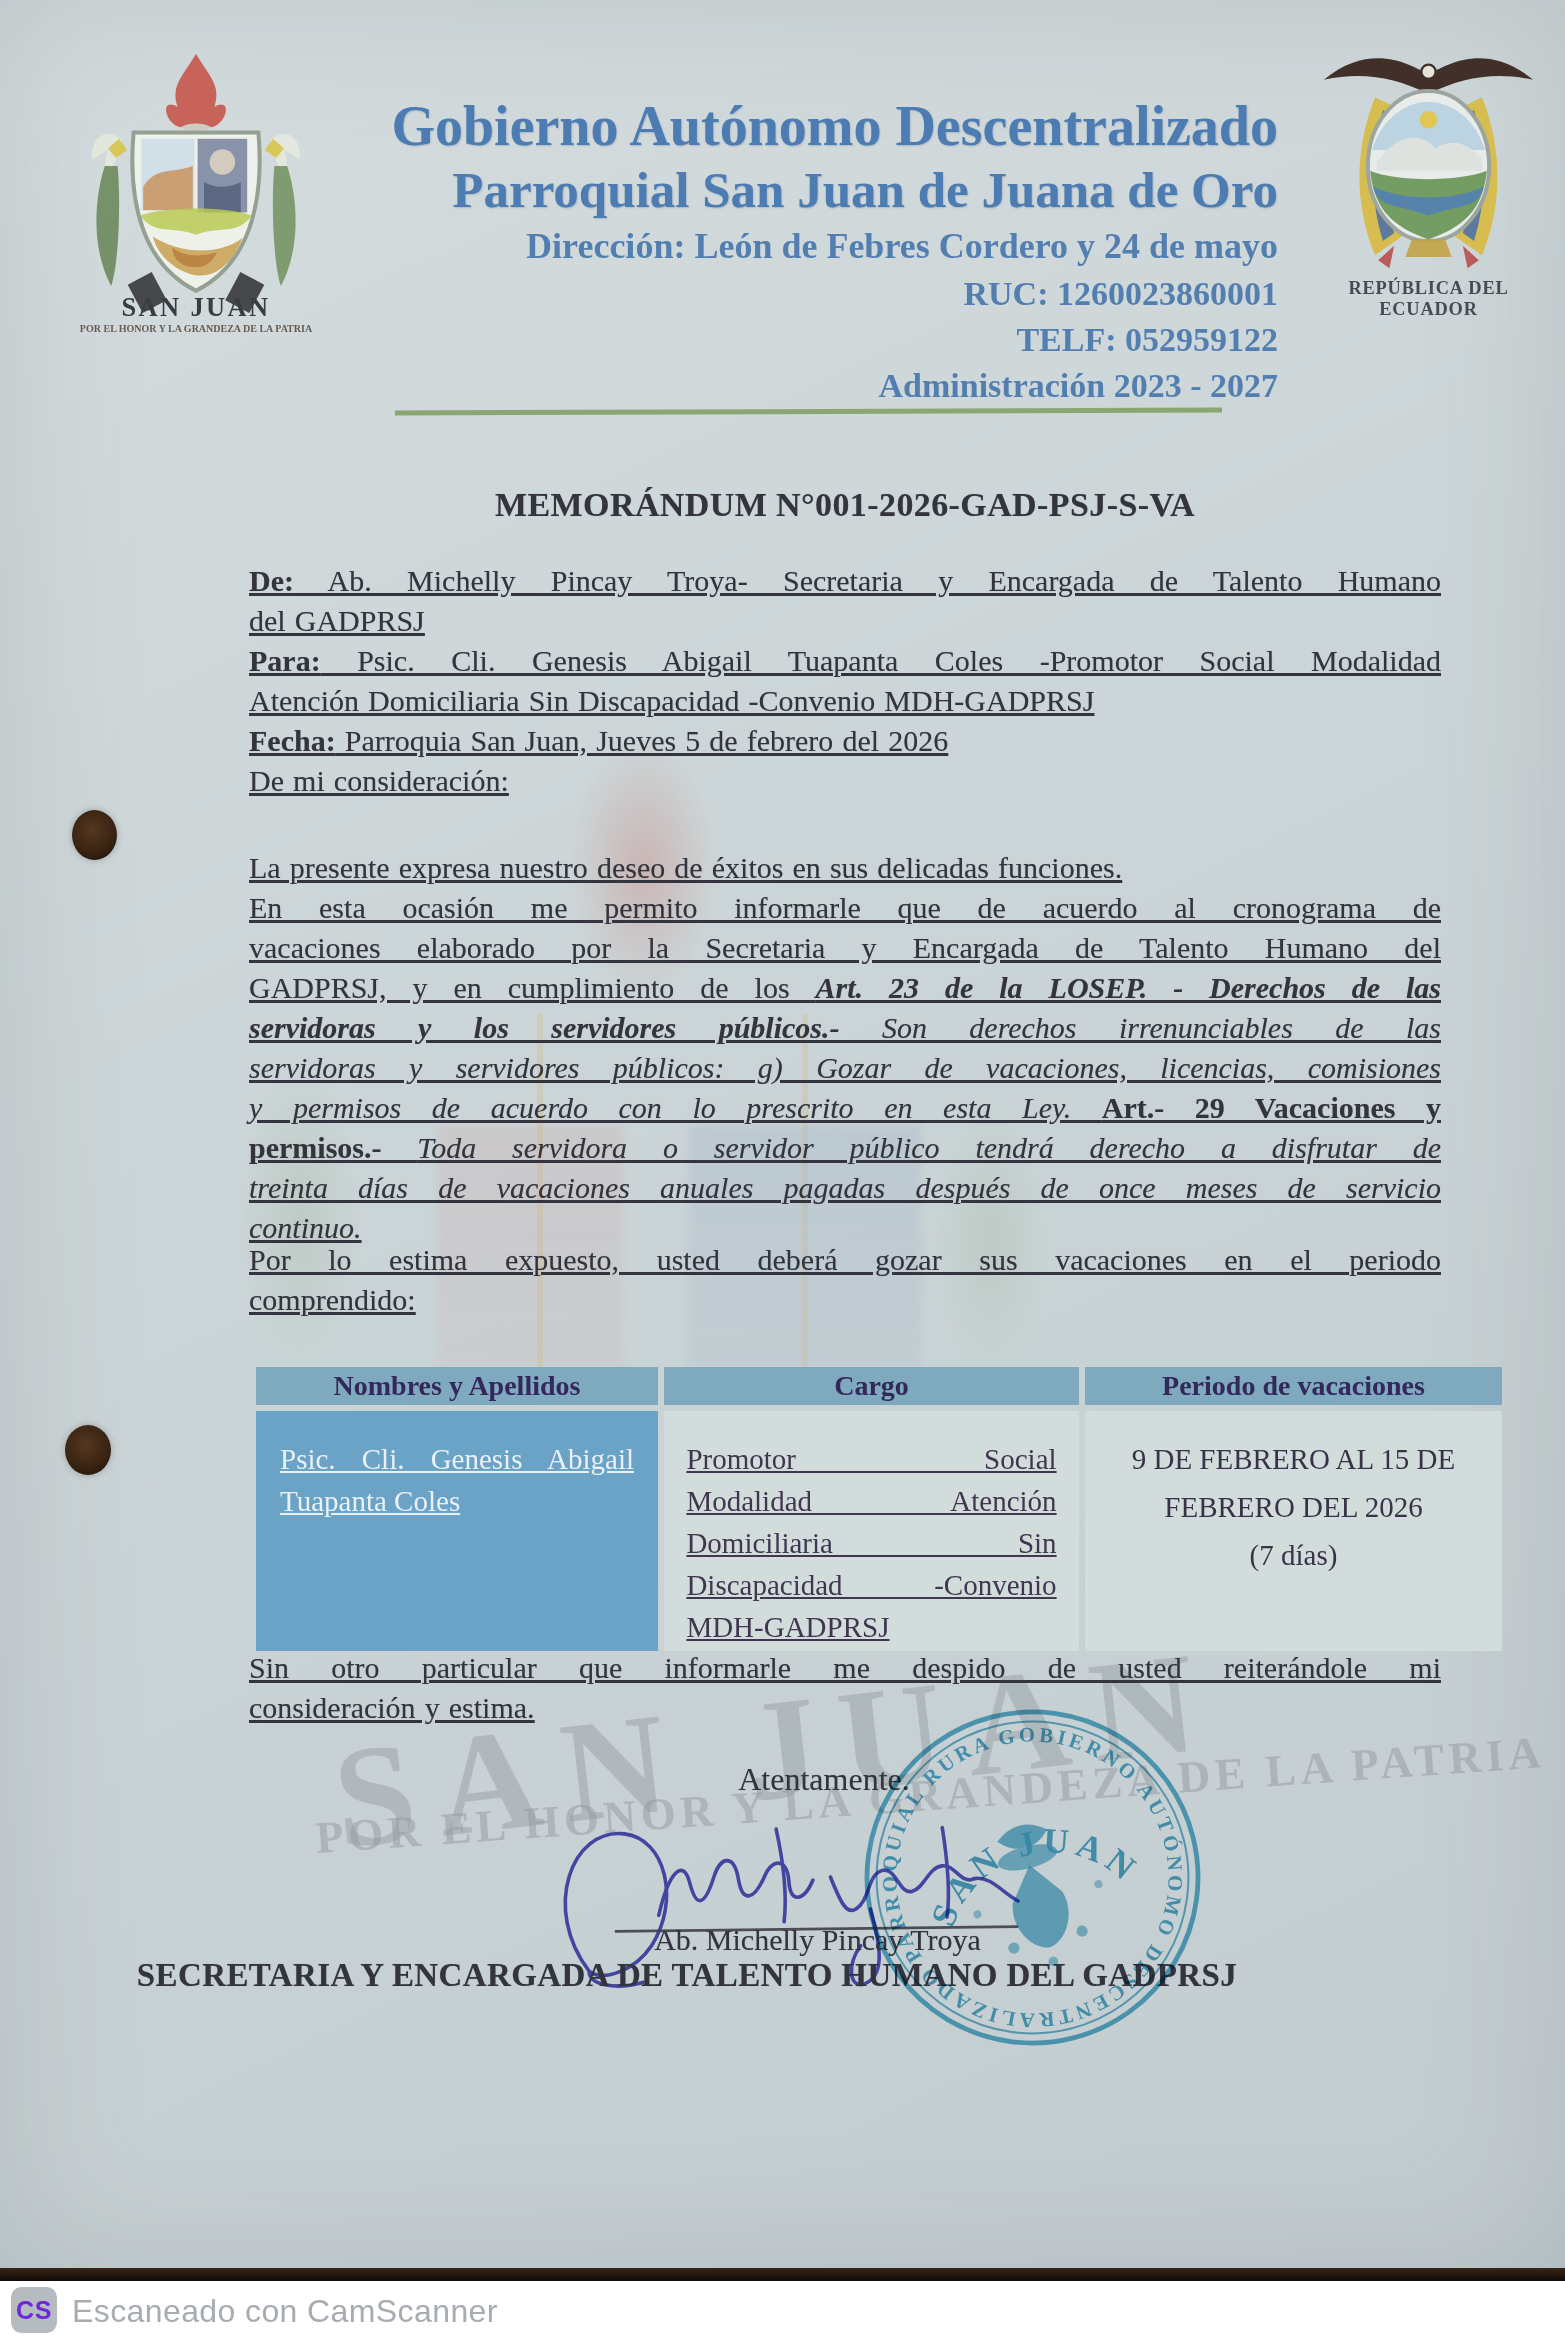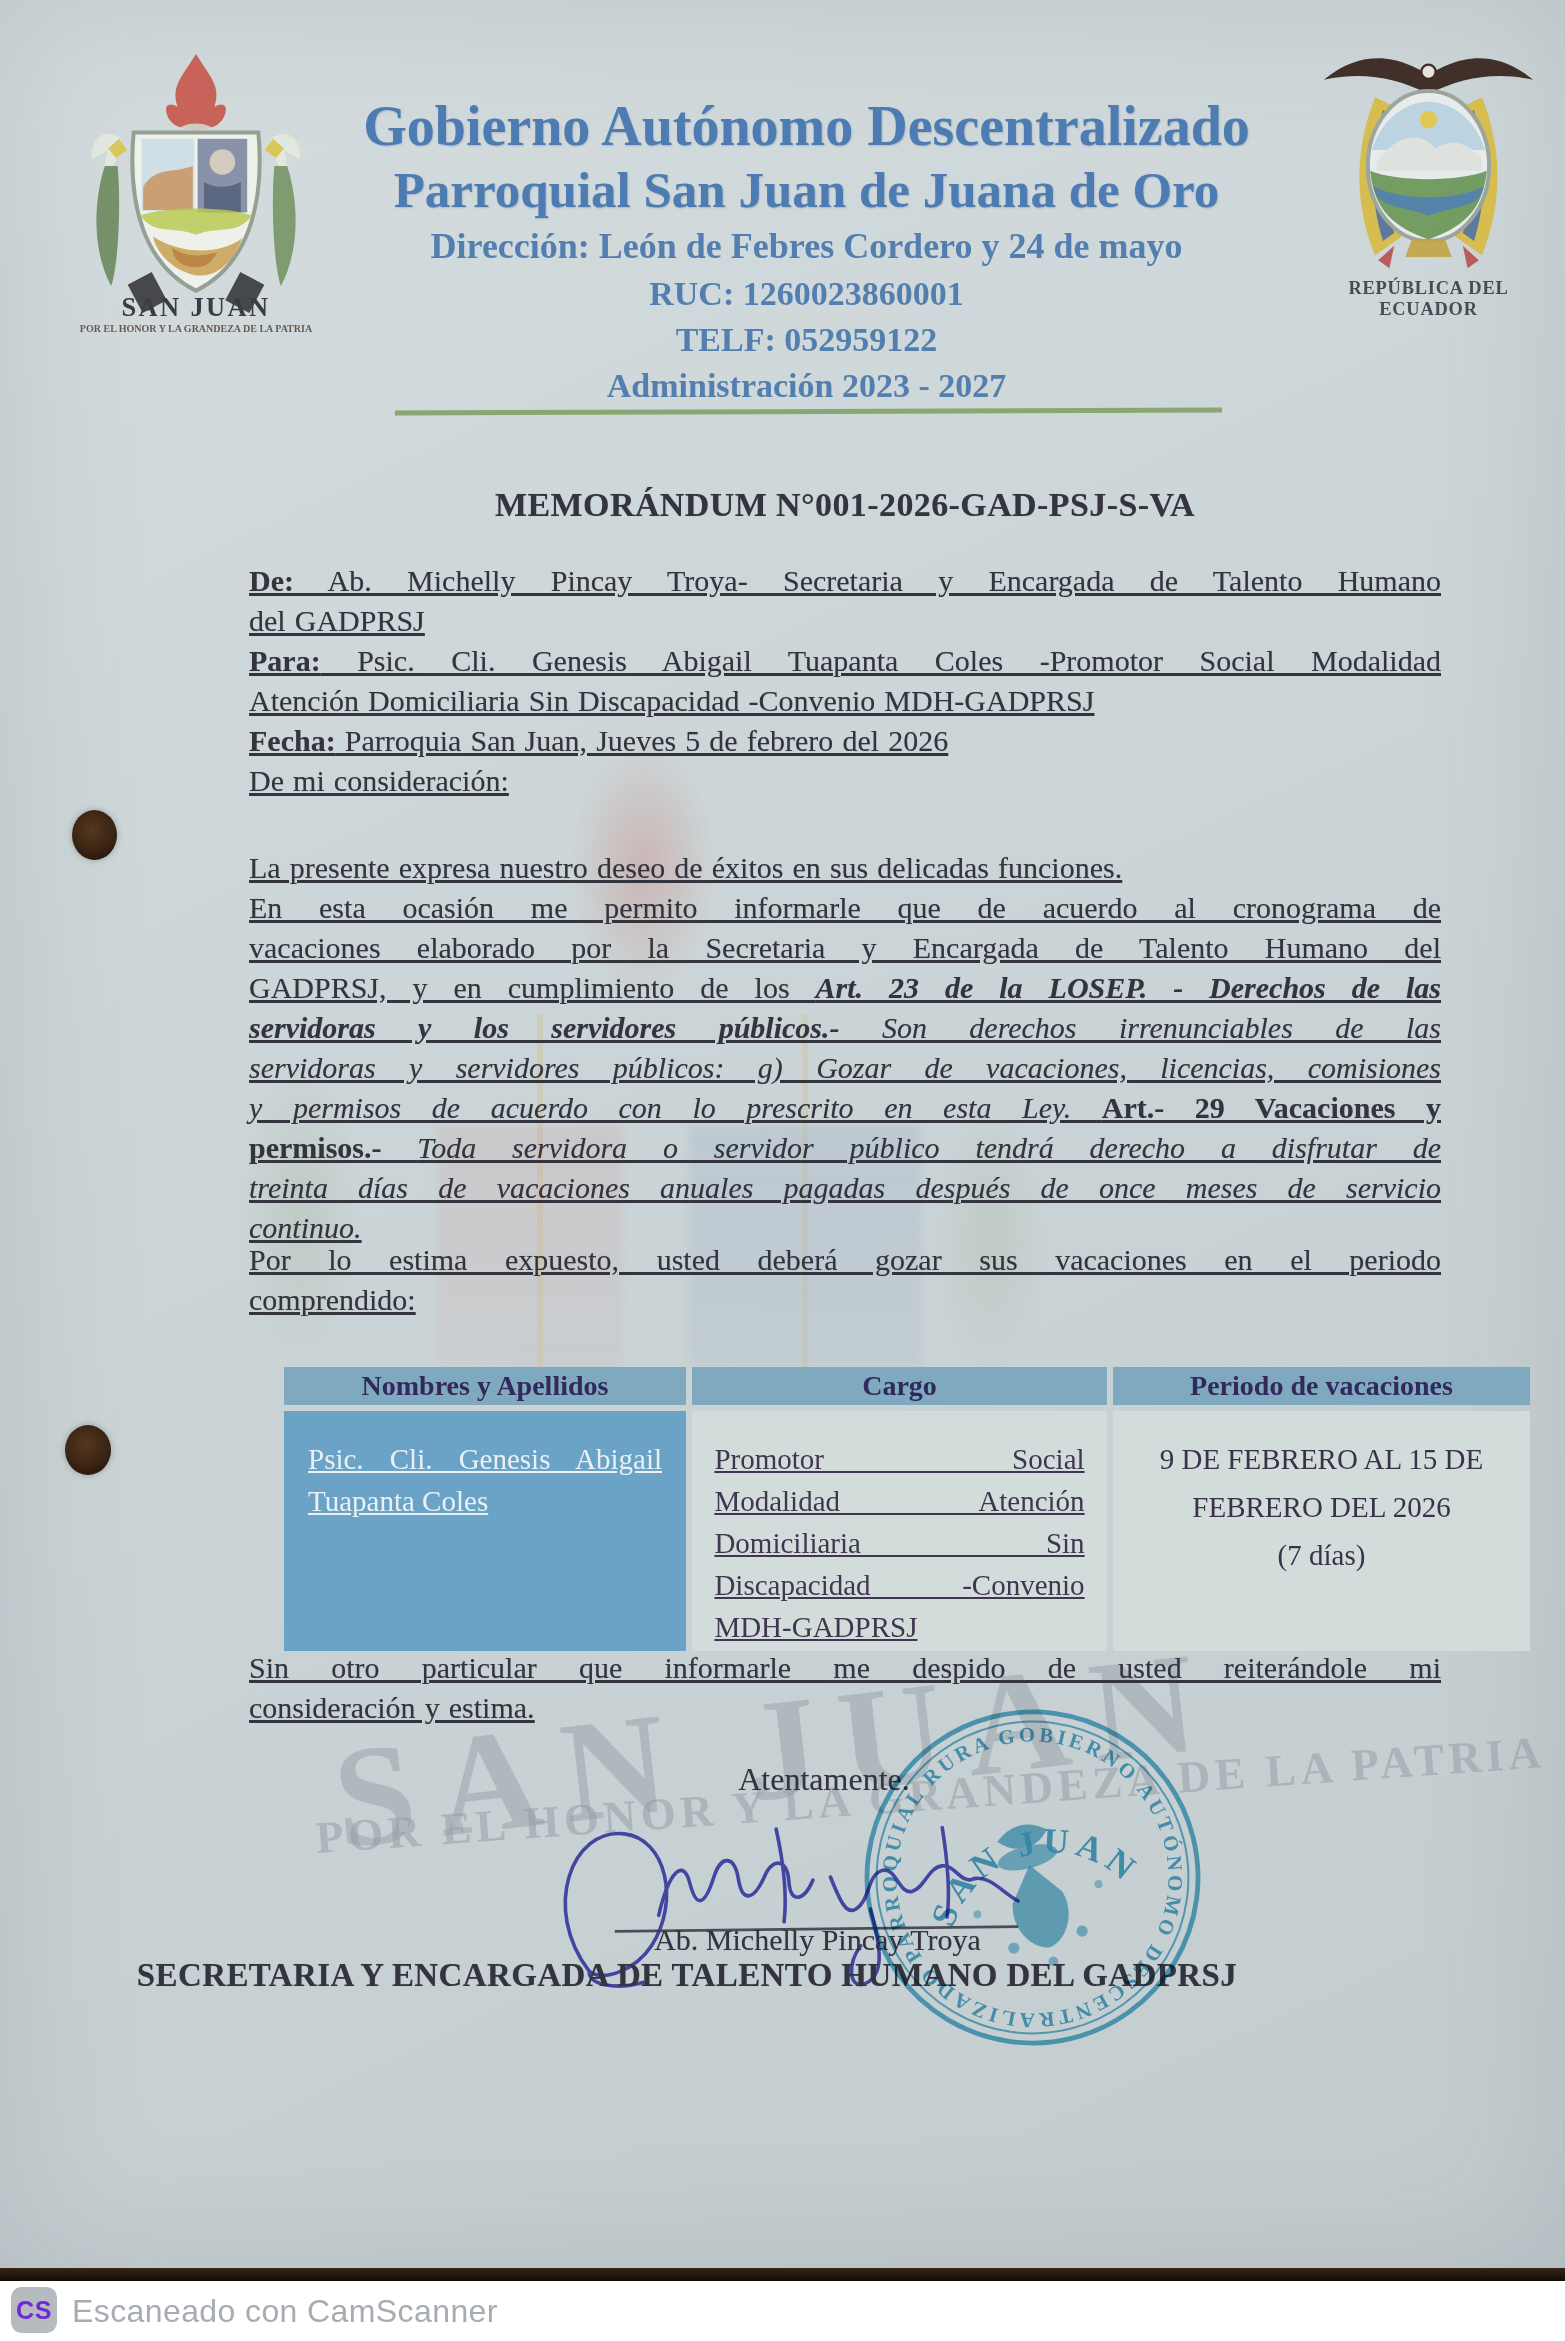--- a/index.html
+++ b/index.html
@@ -30,21 +30,21 @@
       transform:rotate(-6.5deg);transform-origin:left center;pointer-events:none;}
   .wm-motto{position:absolute;left:316px;top:1812px;font-size:45px;font-weight:bold;
       letter-spacing:4.8px;color:rgba(145,153,160,.5);white-space:nowrap;
       transform:rotate(-4deg);transform-origin:left center;pointer-events:none;}
 
   
   .seal-left{position:absolute;left:76px;top:46px;width:240px;height:292px;opacity:.93;}
   .seal-right{position:absolute;left:1300px;top:30px;width:257px;height:256px;opacity:.95;}
   .seal-caption{position:absolute;left:1300px;top:278px;width:257px;text-align:center;
       font-size:18.4px;font-weight:bold;color:#474c53;letter-spacing:0.8px;}
-  .hdr{position:absolute;left:335px;top:94px;width:943px;text-align:center;}
+  .hdr{position:absolute;left:335px;top:94px;width:943px;text-align:right;}
   .hdr .h1{font-size:56px;line-height:65px;font-weight:bold;color:#4d7cb2;text-shadow:0.8px 0.8px 1.6px rgba(60,90,130,.25);}
   .hdr .h2{font-size:51px;line-height:62px;font-weight:bold;color:#4d7cb2;text-shadow:0.8px 0.8px 1.6px rgba(60,90,130,.25);}
   .hdr .h3{font-size:36px;line-height:50px;font-weight:bold;color:#527fb0;}
   .hdr .h4{font-size:34px;line-height:46px;font-weight:bold;color:#527fb0;}
   .green-rule{position:absolute;left:395px;top:409px;width:827px;height:4.8px;
       background:#7e9e5f;opacity:.85;transform:rotate(-.2deg);}
 
   
   .title{position:absolute;left:249px;top:486px;width:1192px;text-align:center;
       font-size:34px;font-weight:bold;letter-spacing:0.4px;}
@@ -54,21 +54,21 @@
   .body2{top:888px;}
   .body3{top:1240px;}
   .closing{top:1648px;}
   .tl{white-space:normal;text-decoration:underline;}
   .tl.just{text-align:justify;text-align-last:justify;}
   .s-b{font-weight:bold;}
   .s-i{font-style:italic;}
   .s-bi{font-weight:bold;font-style:italic;}
 
   
-  .tcell{position:absolute;box-sizing:border-box;margin-left:28px;}
+  .tcell{position:absolute;box-sizing:border-box;}
   .thead{top:1367px;height:38px;line-height:38px;text-align:center;
       font-size:28px;font-weight:bold;color:#33285c;background:#7fa9be;}
   .trow{top:1411px;height:240px;font-size:29px;}
   .c1{left:256px;width:402px;}
   .c2{left:664px;width:415px;}
   .c3{left:1085px;width:417px;}
   .cell-name{background:#6ba3c6;color:#e9f1f6;padding:27px 24px 0 24px;line-height:42px;}
   .cell-light{background:#d2dcdb;color:#40364f;}
   .cell-cargo{padding:27px 22.4px 0 22.4px;line-height:42px;}
   .cell-periodo{padding:24px 11.2px 0 11.2px;line-height:48px;text-align:center;color:#3a3248;}

